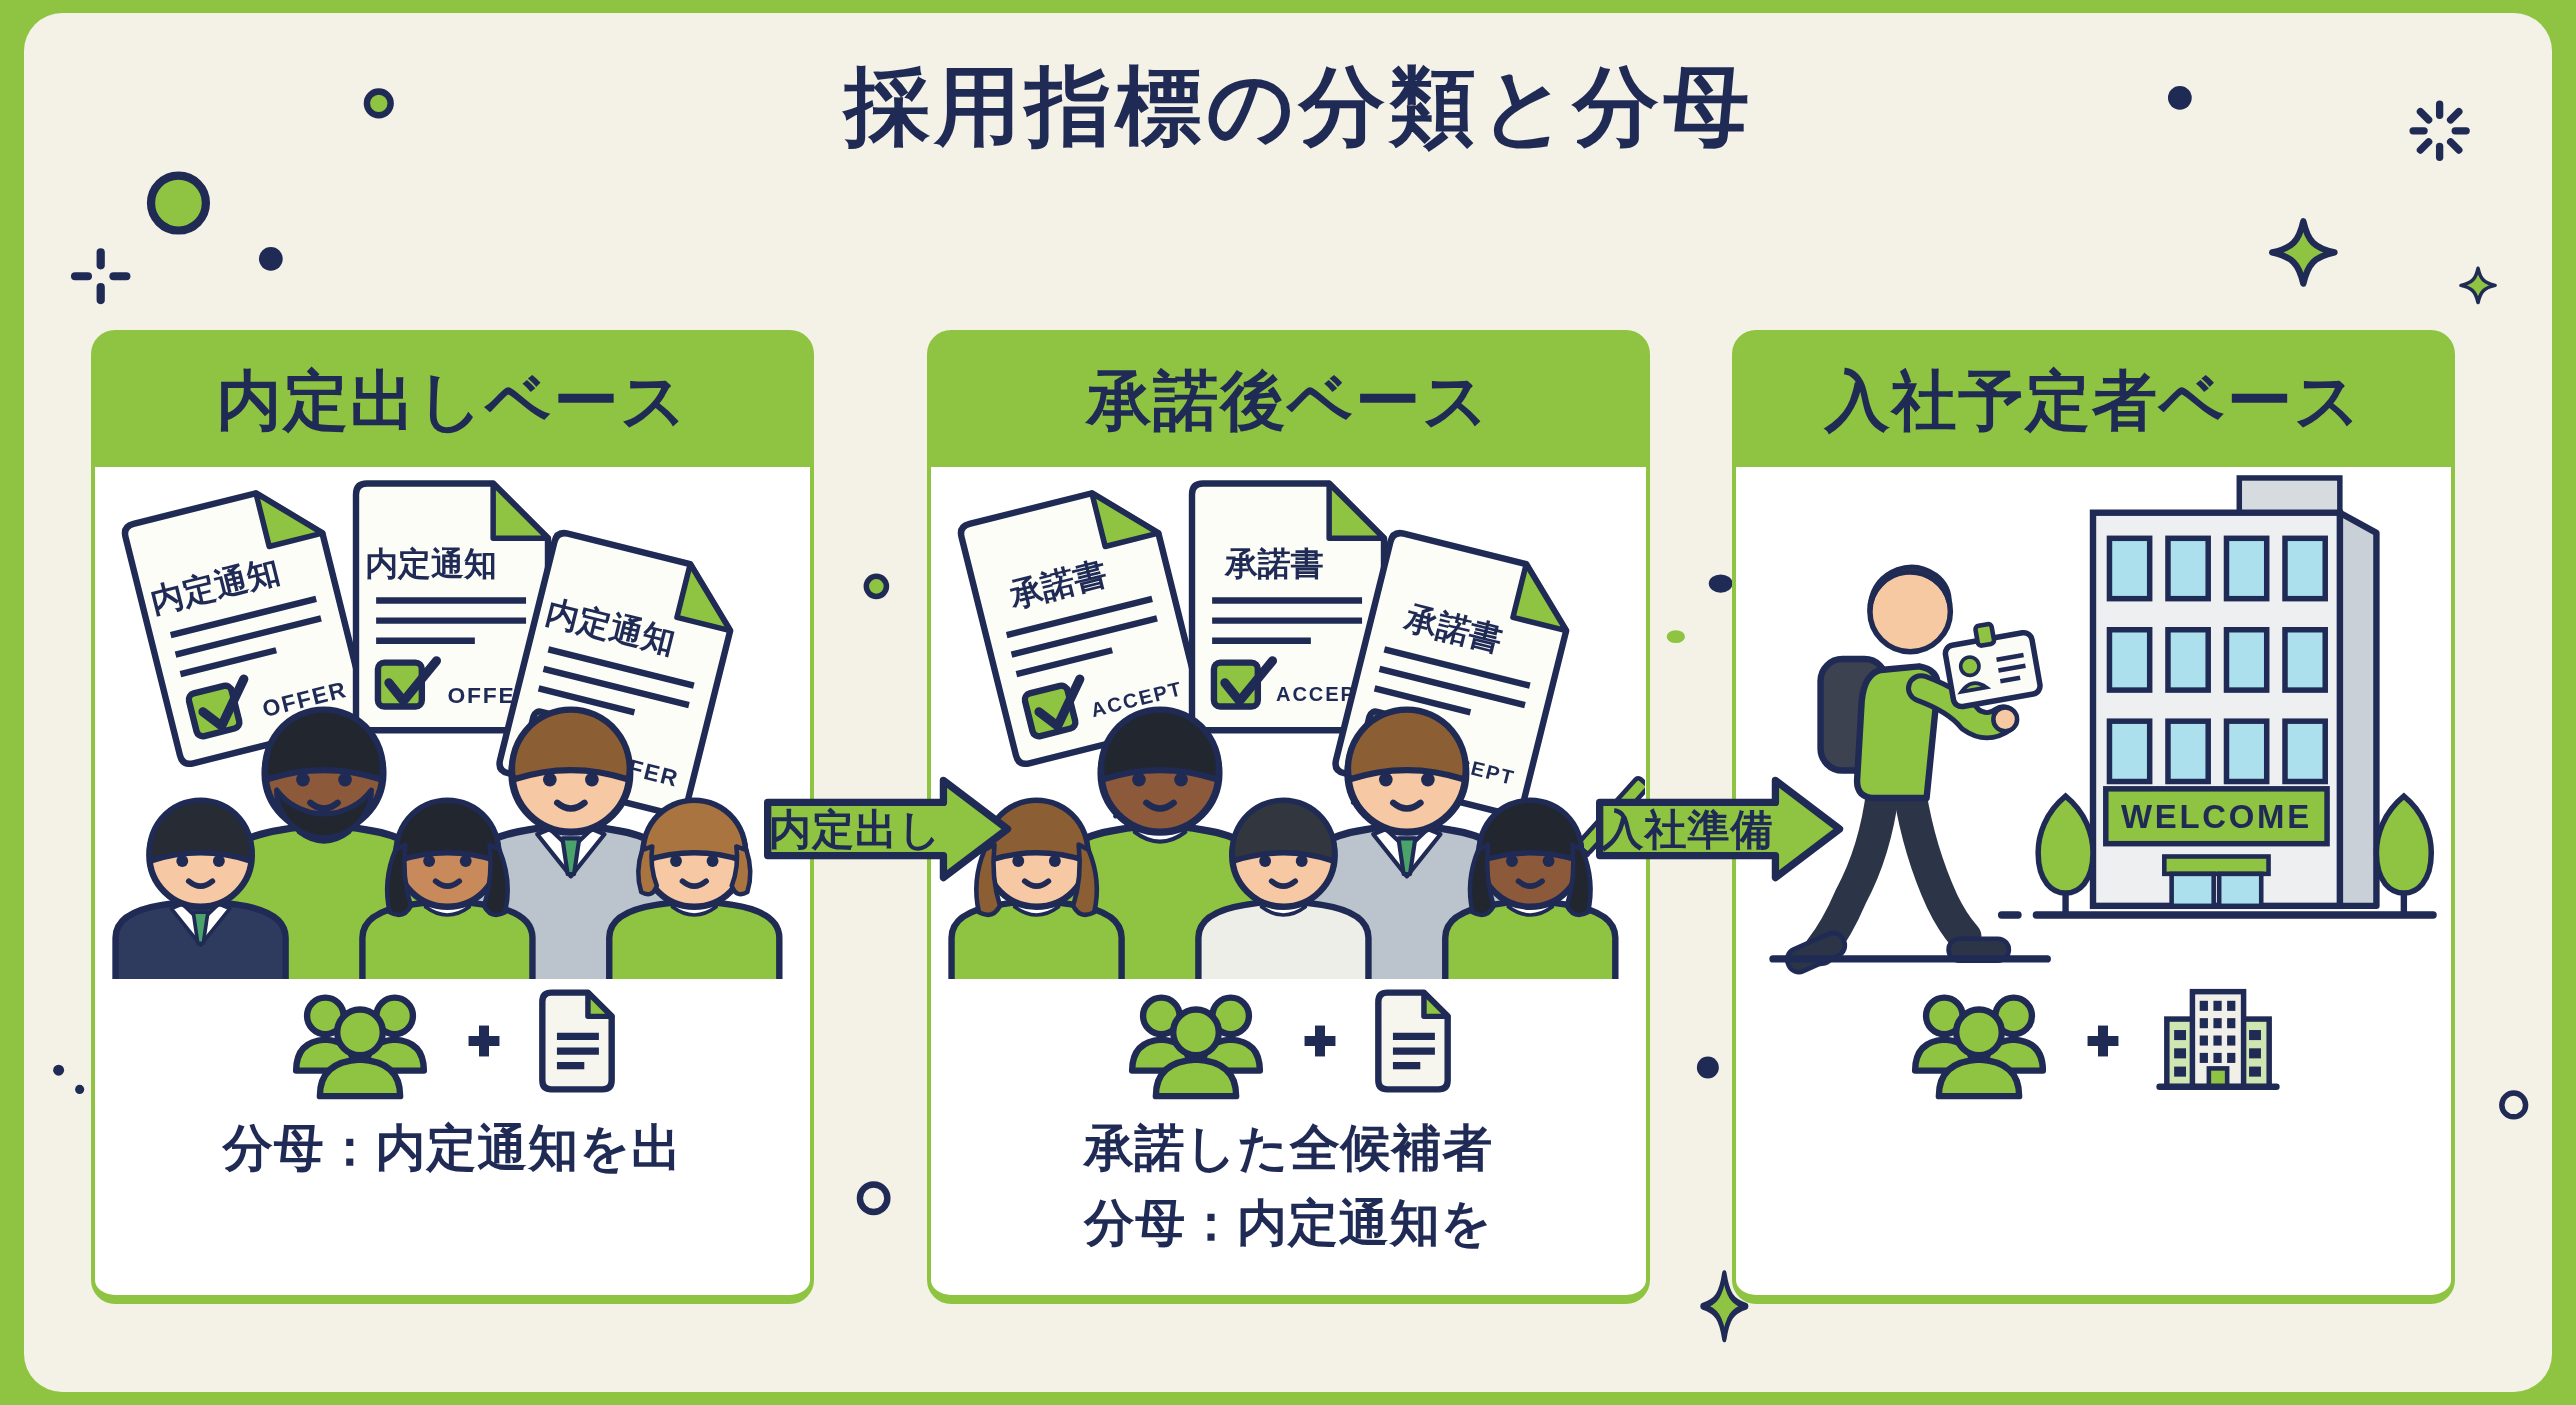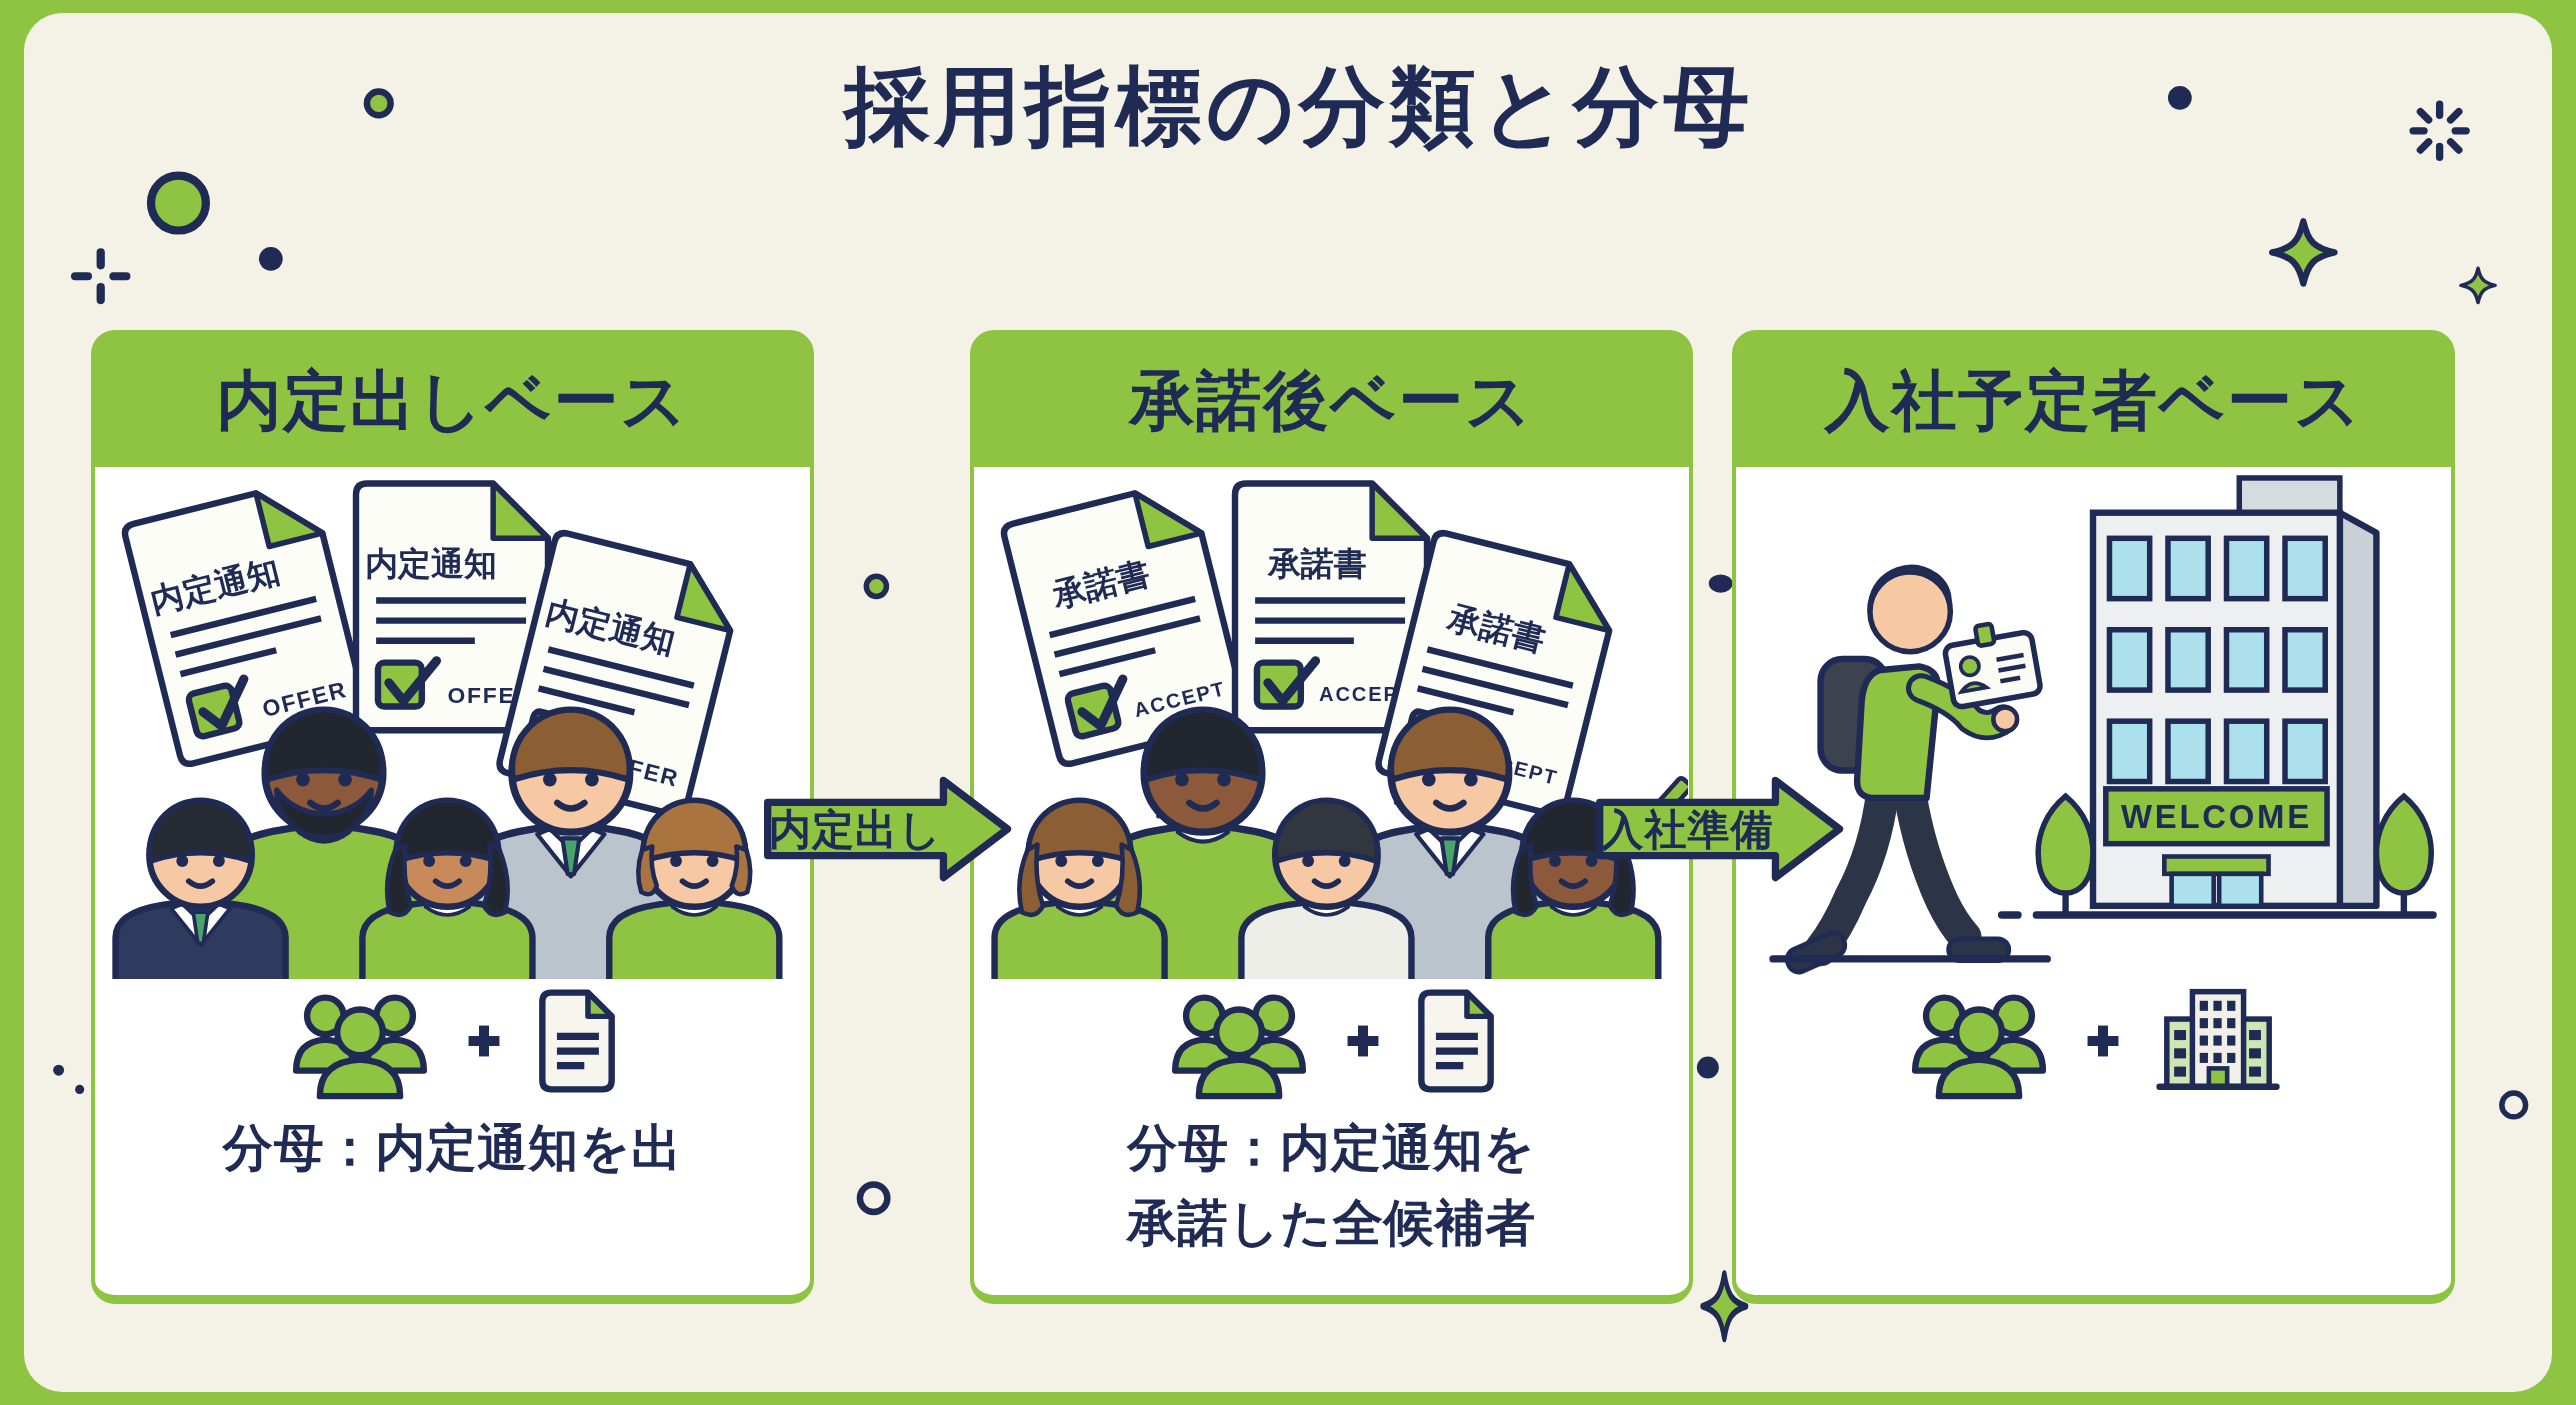--- a/index.html
+++ b/index.html
@@ -221,21 +221,21 @@
         </svg>
       <svg width="84" height="104" viewBox="0 0 92 114">
           <use href="#doc-icon"></use>
         </svg>
     </div>
     <div class="denominator">
       <div>分母：内定通知を出</div>
     </div>
   </section>
 
-  <section class="panel" style="left:970px">
+  <section class="panel" style="left:927px">
     <header class="panel-header">
       <span>承諾後ベース</span>
     </header>
     <svg class="illus" viewBox="0 0 780 560">
       <g transform="translate(30,65) rotate(-14)">
         <path d="M12,0 H150 L210,60 V258 Q210,270 198,270 H12 Q0,270 0,258 V12 Q0,0 12,0 Z" fill="#FDFDF8" stroke="#1F2A55" stroke-width="7" stroke-linejoin="round"></path>
         <path d="M150,0 L210,60 H150 Z" fill="#8EC441" stroke="#1F2A55" stroke-width="6" stroke-linejoin="round"></path>
         <text class="doc-title" x="90" y="100" text-anchor="middle">承諾書</text>
         <line x1="22" y1="128" x2="186" y2="128" stroke="#1F2A55" stroke-width="7"></line>
         <line x1="22" y1="150" x2="186" y2="150" stroke="#1F2A55" stroke-width="7"></line>
@@ -284,22 +284,22 @@
           <use href="#people-group"></use>
         </svg>
       <svg width="40" height="40" viewBox="0 0 44 44">
           <use href="#plus-glyph"></use>
         </svg>
       <svg width="84" height="104" viewBox="0 0 92 114">
           <use href="#doc-icon"></use>
         </svg>
     </div>
     <div class="denominator">
+      <div>承諾した全候補者</div>
       <div>分母：内定通知を</div>
-      <div>承諾した全候補者</div>
     </div>
   </section>
 
   <section class="panel" style="left:1732px">
     <header class="panel-header">
       <span>入社予定者ベース</span>
     </header>
     <svg class="illus" viewBox="0 0 780 560">
 
       <g transform="translate(390,30)">

